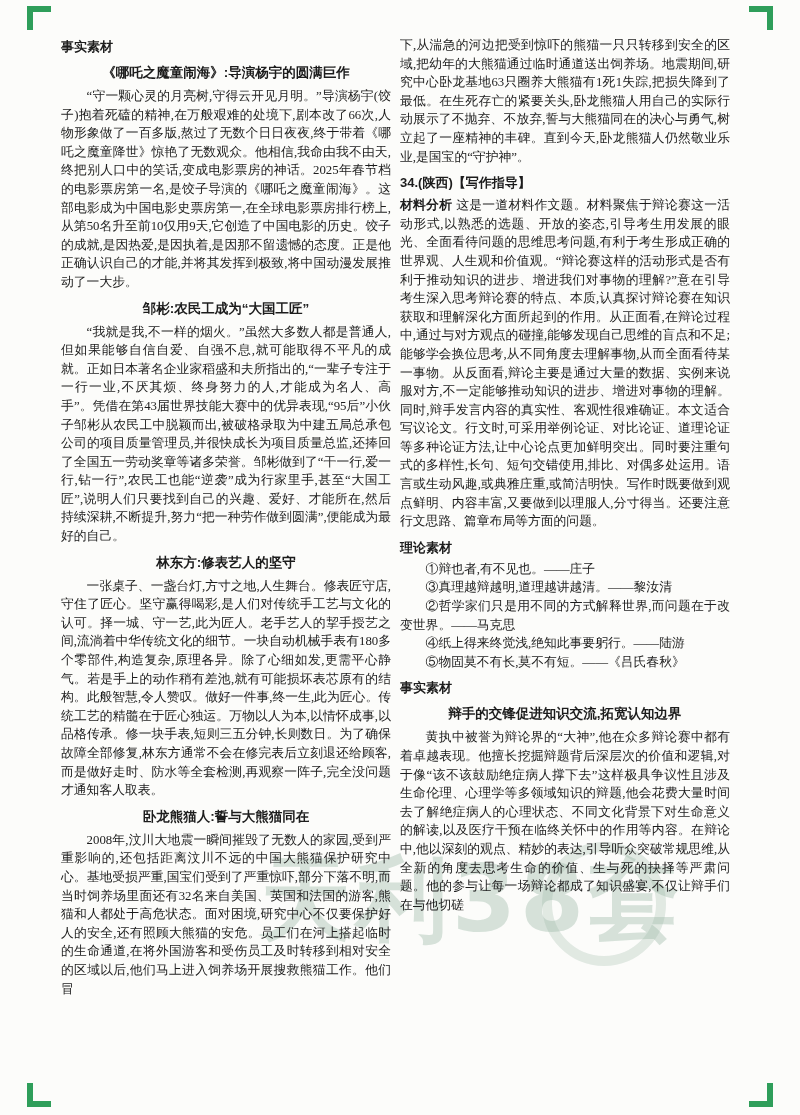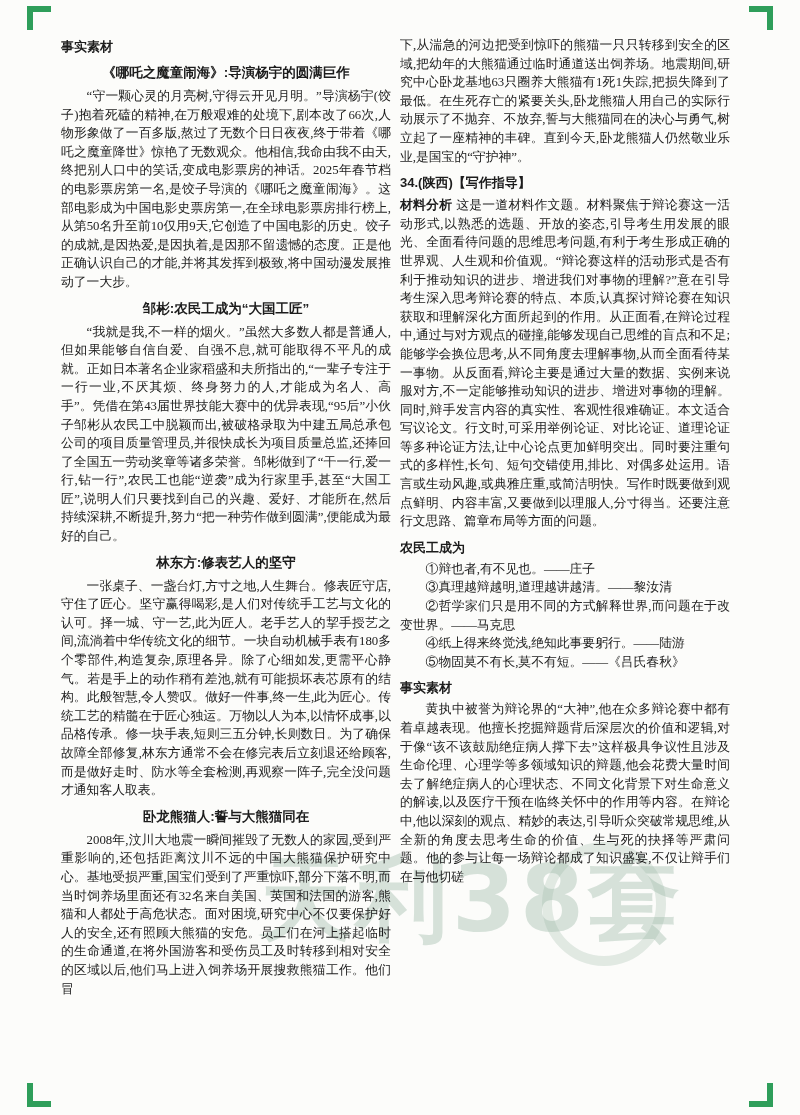--- a/index.html
+++ b/index.html
@@ -107,28 +107,29 @@
   </div>
 
   <div class="column">
     <p class="body-text no-indent">下,从湍急的河边把受到惊吓的熊猫一只只转移到安全的区域,把幼年的大熊猫通过临时通道送出饲养场。地震期间,研究中心卧龙基地63只圈养大熊猫有1死1失踪,把损失降到了最低。在生死存亡的紧要关头,卧龙熊猫人用自己的实际行动展示了不抛弃、不放弃,誓与大熊猫同在的决心与勇气,树立起了一座精神的丰碑。直到今天,卧龙熊猫人仍然敬业乐业,是国宝的“守护神”。</p>
 
     <div class="directive">34.(陕西)【写作指导】</div>
 
     <p class="body-text no-indent para-gap"><span class="inline-label">材料分析</span><span>这是一道材料作文题。材料聚焦于辩论赛这一活动形式,以熟悉的选题、开放的姿态,引导考生用发展的眼光、全面看待问题的思维思考问题,有利于考生形成正确的世界观、人生观和价值观。“辩论赛这样的活动形式是否有利于推动知识的进步、增进我们对事物的理解?”意在引导考生深入思考辩论赛的特点、本质,认真探讨辩论赛在知识获取和理解深化方面所起到的作用。从正面看,在辩论过程中,通过与对方观点的碰撞,能够发现自己思维的盲点和不足;能够学会换位思考,从不同角度去理解事物,从而全面看待某一事物。从反面看,辩论主要是通过大量的数据、实例来说服对方,不一定能够推动知识的进步、增进对事物的理解。同时,辩手发言内容的真实性、客观性很难确证。本文适合写议论文。行文时,可采用举例论证、对比论证、道理论证等多种论证方法,让中心论点更加鲜明突出。同时要注重句式的多样性,长句、短句交错使用,排比、对偶多处运用。语言或生动风趣,或典雅庄重,或简洁明快。写作时既要做到观点鲜明、内容丰富,又要做到以理服人,分寸得当。还要注意行文思路、篇章布局等方面的问题。</span></p>
 
 
-    <div class="side-label gap-top">农民工成为</div>
+    <div class="side-label gap-top">理论素材</div>
     <ul class="theory-list">
       <li>①辩也者,有不见也。——庄子</li>
       <li>③真理越辩越明,道理越讲越清。——黎汝清</li>
       <li>②哲学家们只是用不同的方式解释世界,而问题在于改变世界。——马克思</li>
       <li>④纸上得来终觉浅,绝知此事要躬行。——陆游</li>
       <li>⑤物固莫不有长,莫不有短。——《吕氏春秋》</li>
     </ul>
 
     <div class="side-label gap-top">事实素材</div>
     <section>
+      <h3 class="art-title">辩手的交锋促进知识交流,拓宽认知边界</h3>
       <p class="body-text">黄执中被誉为辩论界的“大神”,他在众多辩论赛中都有着卓越表现。他擅长挖掘辩题背后深层次的价值和逻辑,对于像“该不该鼓励绝症病人撑下去”这样极具争议性且涉及生命伦理、心理学等多领域知识的辩题,他会花费大量时间去了解绝症病人的心理状态、不同文化背景下对生命意义的解读,以及医疗干预在临终关怀中的作用等内容。在辩论中,他以深刻的观点、精妙的表达,引导听众突破常规思维,从全新的角度去思考生命的价值、生与死的抉择等严肃问题。他的参与让每一场辩论都成了知识盛宴,不仅让辩手们在与他切磋</p>
     </section>
   </div>
 
 </div>
 
 </body></html>

